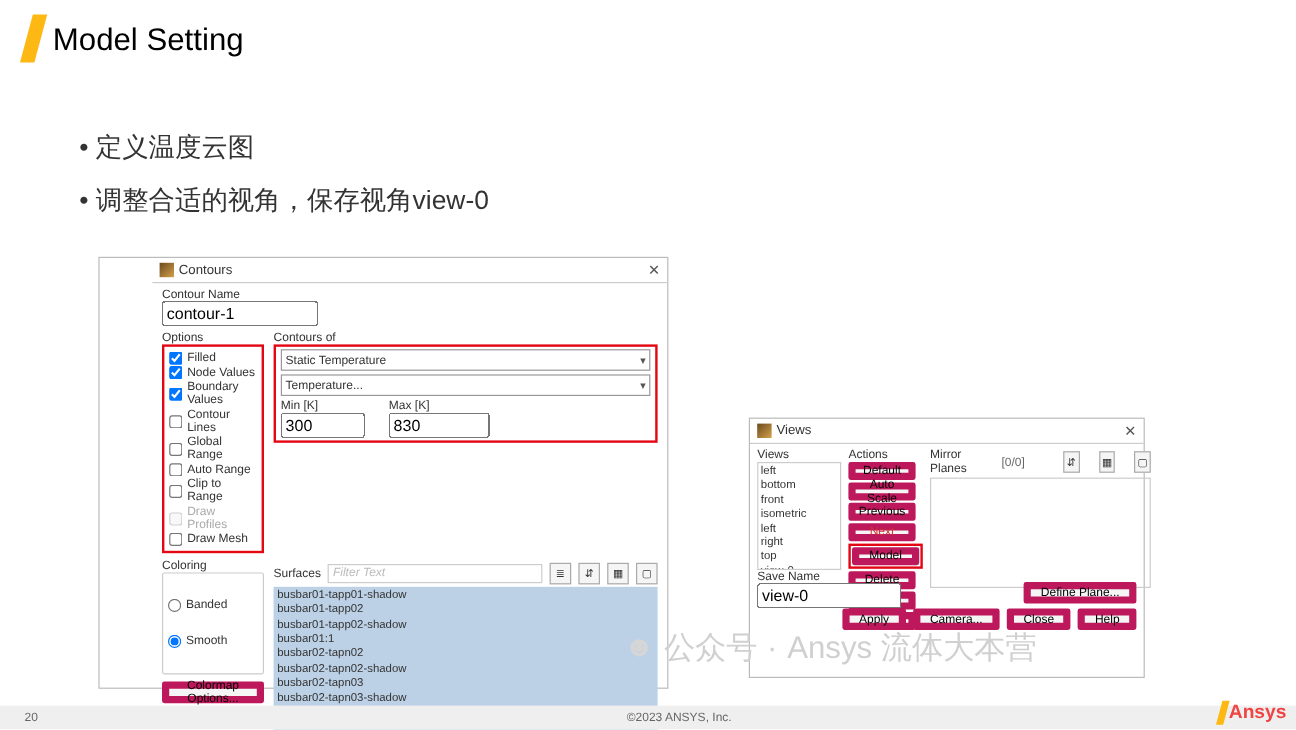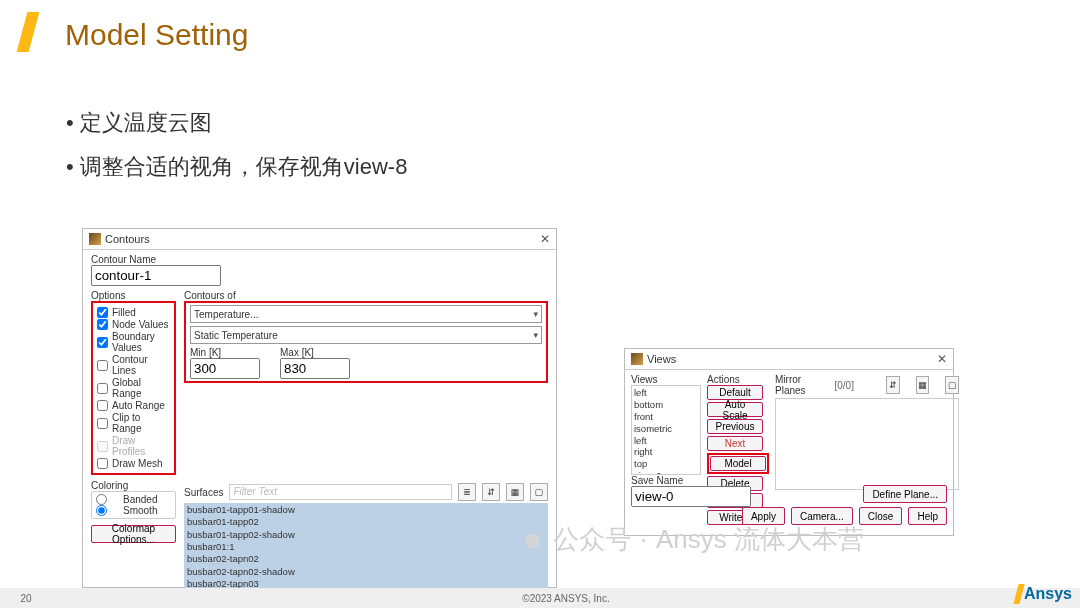--- a/index.html
+++ b/index.html
@@ -1,86 +1,86 @@
 <!DOCTYPE html>
 <html><head>
 <meta charset="utf-8">
 <style>
   * { box-sizing: border-box; }
   body { margin:0; padding:0; width:1080px; height:608px; font-family:Arial,"Microsoft YaHei",sans-serif; background:#fff; position:relative; overflow:hidden; color:#333; }
   .accent { position:absolute; left:22px; top:12px; width:12px; height:40px; background:#FDB813; transform:skewX(-15deg); }
-  h1.title { position:absolute; left:65px; top:18px; margin:0; font-size:30px; font-weight:400; color:#a16207; }
+  h1.title { position:absolute; left:44px; top:18px; margin:0; font-size:26px; font-weight:400; color:#000000; }
   ul.bullets { position:absolute; left:66px; top:108px; margin:0; padding:0; list-style:none; font-size:22px; color:#333; }
   ul.bullets li::before { content:"• "; color:#333; }
   ul.bullets li { margin-bottom:14px; }
 
   .dlg { position:absolute; background:#fff; border:1px solid #bbb; font-size:10px; color:#333; }
   .dlg .titlebar { display:flex; align-items:center; gap:4px; padding:3px 6px; border-bottom:1px solid #ccc; font-size:11px; }
   .dlg .titlebar .x { margin-left:auto; cursor:pointer; font-size:12px; color:#555; }
   .ico { width:12px; height:12px; background:linear-gradient(135deg,#6b4a1f,#d4a04a); display:inline-block; }
   .lbl { font-size:10px; color:#333; }
   .field-inline { font-size:10px; }
   .sel { height:18px; font-size:10px; border:1px solid #999; padding:1px 3px; background:#fff; display:flex; align-items:center; justify-content:space-between; }
   .sel::after { content:"▾"; font-size:9px; color:#555; }
   .chk { display:flex; align-items:center; gap:4px; font-size:10px; margin:1px 0; }
   .chk input { width:11px; height:11px; margin:0; }
-  .rad { display:flex; align-items:flex-end; gap:16px; font-size:10px; margin:0 0; }
+  .rad { display:flex; align-items:flex-end; gap:4px; font-size:10px; margin:19px 0; }
   .rad input { width:11px; height:11px; margin:0; }
-  .btn { display:inline-flex; align-items:center; justify-content:center; height:18px; padding:0 8px; font-size:10px; background:#f5f5f5; border:1px solid #be185d; border-radius:2px; cursor:pointer; }
+  .btn { display:inline-flex; align-items:center; justify-content:center; height:18px; padding:0 8px; font-size:10px; background:#f5f5f5; border:6px solid #be185d; border-radius:2px; cursor:pointer; }
 
   
-  .contours { left:82px; top:228px; width:475px; height:360px; }
+  .contours { left:82px; top:214px; width:475px; height:360px;padding-left:44px; }
   .contours .body { padding:4px 8px; }
   .row { display:flex; align-items:flex-start; gap:8px; }
   .redbox { border:2px solid #e30613; }
   .options-col { width:85px; padding:3px 4px; }
   .contoursof-col { flex:1; padding:2px 4px; display:flex; flex-direction:column; gap:3px; }
   .minmax { display:flex; gap:20px; }
   .surfaces-hdr { display:flex; align-items:center; gap:6px; margin-top:6px; }
   .surfaces-hdr .filter { flex:1; font-size:10px; color:#bbb; border:1px solid #ccc; height:16px; padding:1px 3px; font-style:italic; }
   .iconbtn { width:18px; height:18px; border:1px solid #aaa; background:#f5f5f5; display:inline-flex; align-items:center; justify-content:center; font-size:9px; cursor:pointer; }
   .surfaces-list { border:1px solid transparent; background:#bcd1e6; height:155px; overflow:hidden; margin-top:2px; font-size:9.5px; line-height:1.3; color:#333; }
   .surfaces-list .sel-item { background:#bcd1e6; padding:0 2px; }
 
   
-  .views { left:624px; top:348px; width:330px; height:188px; }
+  .views { left:624px; top:348px; width:330px; height:217px; }
   .views .body { padding:4px 6px; display:flex; gap:6px; position:relative; }
   .views-col { display:flex; flex-direction:column; }
   .views-list { border:1px solid #ccc; width:70px; height:90px; font-size:9.5px; overflow:hidden; padding:1px 2px; line-height:1.25; }
   .actions-col { display:flex; flex-direction:column; gap:2px; }
   .actions-col .btn { width:56px; height:15px; }
   .mirror-col { flex:1; }
   .mirror-hdr { display:flex; align-items:center; gap:16px; font-size:10px; }
   .mirror-hdr .cnt { color:#666; }
   .mirror-list { border:1px solid #ccc; height:92px; margin-top:2px; }
   .views-bottom { position:absolute; left:6px; right:6px; bottom:4px; display:flex; gap:6px; align-items:center; justify-content:flex-end; }
   .views .save-block { position:absolute; left:6px; bottom:22px; }
   .redbox-save { border:2px solid #e30613; padding:1px; }
   .define-plane { position:absolute; right:6px; bottom:26px; }
 
   
   .footer { position:absolute; left:0; right:0; bottom:0; height:20px; background:#efefef; display:flex; align-items:center; font-size:10px; color:#666; }
   .footer .pg { width:52px; text-align:center; }
   .footer .mid { flex:1; text-align:center; }
-  .ansys-logo { position:absolute; right:8px; bottom:4px; display:flex; align-items:center; font-weight:bold; font-size:16px; color:#0369a1;padding-left:32px; }
+  .ansys-logo { position:absolute; right:8px; bottom:4px; display:flex; align-items:center; font-weight:bold; font-size:16px; color:#ef4444;padding-left:32px; }
   .ansys-logo .slash { color:#FDB813; transform:skewX(-15deg); display:inline-block; margin-right:2px; width:6px; height:20px; background:#FDB813; }
 
   .watermark { position:absolute; left:520px; top:522px; font-size:26px; color:#d0d0d0; display:flex; align-items:center; gap:8px; pointer-events:none; }
   .watermark .dot { font-size:26px; }
   .wm-ico { color:#d6d6d6; font-size:24px; }
 </style>
 </head>
 <body>
 
 <div class="accent"></div>
 <h1 class="title">Model Setting</h1>
 
 <ul class="bullets">
   <li>定义温度云图</li>
-  <li>调整合适的视角，保存视角view-8</li>
+  <li>调整合适的视角，保存视角view-0</li>
 </ul>
 
 <div class="dlg contours">
   <div class="titlebar">
     <span class="ico"></span>
     <span>Contours</span>
     <span class="x">✕</span>
   </div>
   <div class="body">
     <div class="lbl">Contour Name</div>
@@ -123,33 +123,33 @@
             <input type="checkbox" disabled="" style="">
             <span>Draw Profiles</span>
           </label>
         <label class="chk">
             <input type="checkbox" style="">
             <span>Draw Mesh</span>
           </label>
       </div>
       <div class="contoursof-col redbox">
         <div class="sel">
+            <span>Static Temperature</span>
+          </div>
+        <div class="sel">
             <span>Temperature...</span>
-          </div>
-        <div class="sel">
-            <span>Static Temperature</span>
           </div>
         <div class="minmax">
           <div class="field-inline">
             <div>Min [K]</div>
             <input class="tb" style="width: 70px;" value="300">
           </div>
           <div class="field-inline">
             <div>Max [K]</div>
-            <input class="tb" style="width: 70px;" value="830">
+            <input class="tb" style="width: 84px;" value="830">
           </div>
         </div>
       </div>
     </div>
 
     <div class="row" style="align-items:flex-start; margin-top:2px;">
       <div style="width:85px;">
         <div class="lbl" style="margin-top:3px;">Coloring</div>
         <div style="border:1px solid #ccc; padding:2px 4px; border-radius:2px;">
           <label class="rad">

